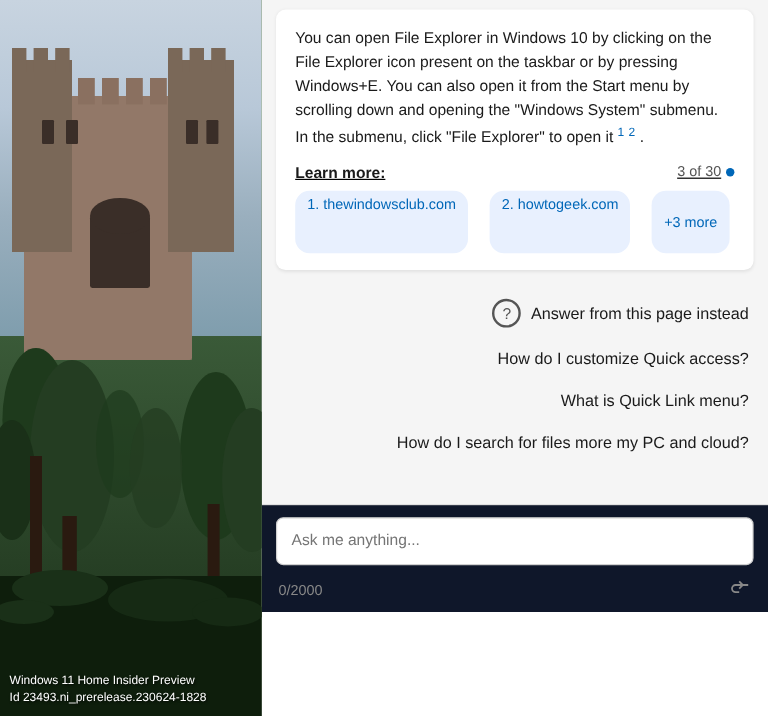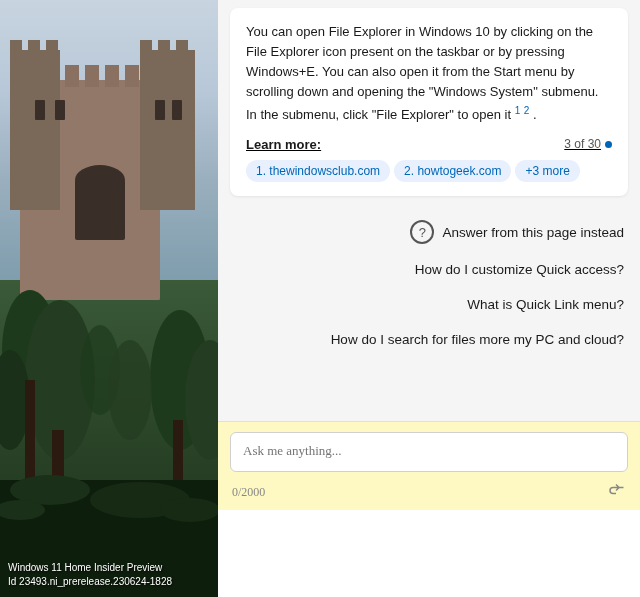--- a/index.html
+++ b/index.html
@@ -115,37 +115,37 @@
       width: 7px;
       height: 7px;
       background: #0067b8;
       border-radius: 50%;
       display: inline-block;
     }
 
     .source-links {
       display: flex;
       flex-wrap: wrap;
-      gap: 4px;
+      gap: 18px;
     }
 
     .source-chip {
       background: #e8f0fe;
       color: #0067b8;
       font-size: 12px;
       padding: 4px 10px;
       border-radius: 12px;
       cursor: pointer;
     }
 
     .more-chip {
       background: #e8f0fe;
       color: #0067b8;
       font-size: 12px;
-      padding: 4px 10px;
+      padding: 19px 10px;
       border-radius: 12px;
       cursor: pointer;
     }
 
     
     .suggestions-section {
       padding: 8px 12px 4px 12px;
     }
 
     .answer-from-page {
@@ -179,25 +179,24 @@
       text-align: right;
       padding: 10px 4px;
       font-size: 13.5px;
       color: #1a1a1a;
       cursor: pointer;
       border-bottom: none;
     }
 
     
     .input-area {
-      background: #fef9c3;
+      background: #0f172a;
       border-top: 1px solid #e0e0e0;
       padding: 10px 12px 8px 12px;
       margin-top: auto;
-      font-family: Liberation Serif, serif;
     }
 
     .input-wrapper {
       position: relative;
     }
 
     .input-footer {
       display: flex;
       justify-content: space-between;
       align-items: center;

